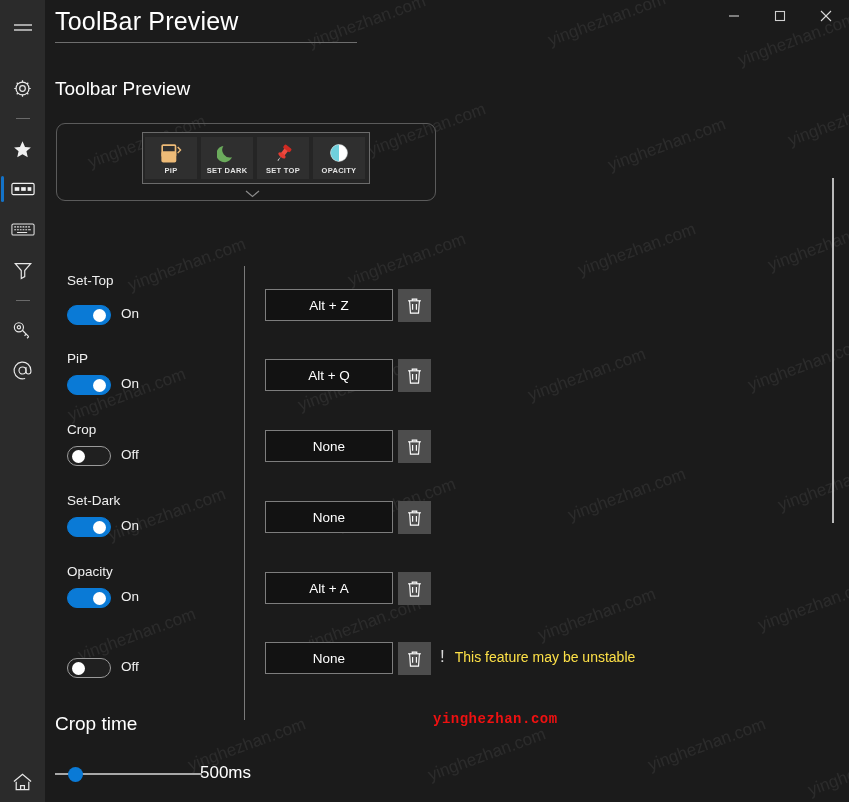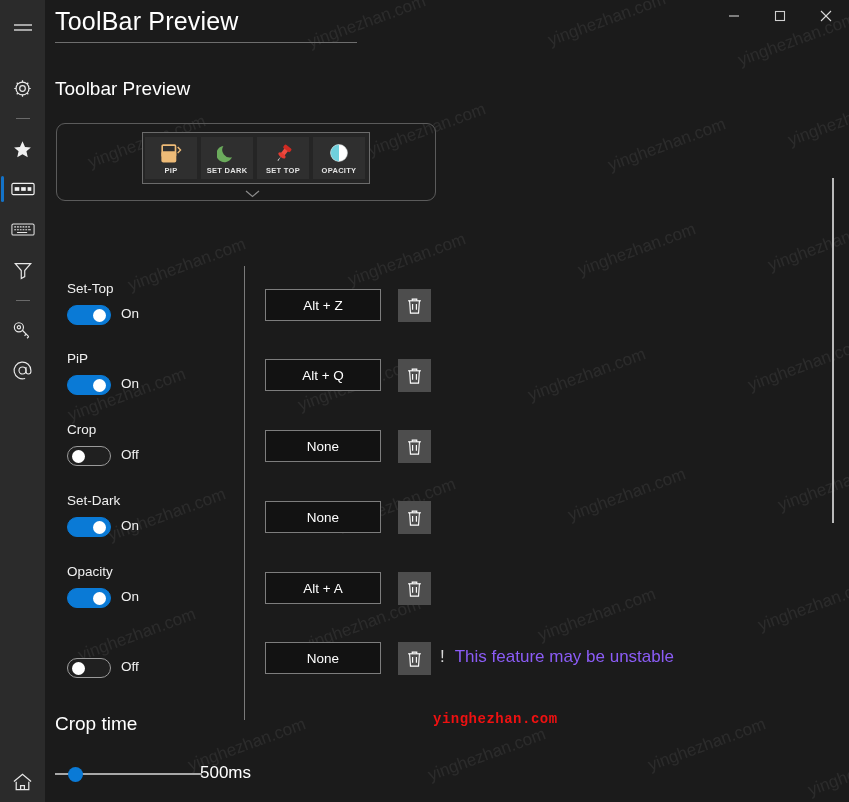--- a/index.html
+++ b/index.html
@@ -82,34 +82,34 @@
     position:absolute;left:22px;width:44px;height:20px;border-radius:10px;box-sizing:border-box;
   }
   .toggle.on{background:#0a7ad6;border:1px solid #0a7ad6;}
   .toggle.off{background:#202020;border:1px solid #9a9a9a;}
   .knob{position:absolute;top:3px;width:13px;height:13px;border-radius:50%;background:#ffffff;}
   .toggle.on .knob{right:4px;}
   .toggle.off .knob{left:4px;}
   .toggle-state{position:absolute;left:76px;font-size:13.5px;color:#f0f0f0;}
 
   .hk-btn{
-    position:absolute;left:220px;width:116px;height:32px;
+    position:absolute;left:220px;width:128px;height:32px;
     background:#121212;border:1px solid #7d7d7d;box-sizing:border-box;
     display:flex;align-items:center;justify-content:center;
     font-size:13.5px;color:#ffffff;
   }
   .del-btn{
     position:absolute;left:353px;width:33px;height:33px;background:#4d4d4d;
     display:flex;align-items:center;justify-content:center;color:#ffffff;
   }
   .unstable{
     position:absolute;left:395px;display:flex;align-items:center;gap:10px;
   }
   .bang{font-size:17px;color:#d8d8d8;font-weight:400;}
-  .unstable-text{font-size:17px;color:#8b5cf6;}
+  .unstable-text{font-size:14px;color:#fde047;}
 
   
   .slider-track{
     position:absolute;left:10px;top:773px;width:147px;height:2px;background:#a8a8a8;
   }
   .slider-thumb{
     position:absolute;left:22px;top:767px;width:15px;height:15px;border-radius:50%;background:#0a7ad6;
   }
   .slider-value{position:absolute;left:155px;top:763px;font-size:17px;color:#ffffff;}
 
@@ -334,21 +334,21 @@
       <div class="chev">
         <svg width="15" height="8" viewBox="0 0 15 8" fill="none" stroke="#8b8b8b" stroke-width="1.2">
           <path d="M1 1l6.5 5.4L14 1"></path>
           </svg>
       </div>
     </div>
 
     <div class="vdiv"></div>
 
     <div id="hotkey-rows">
-        <div class="row-label" style="top: 281px;">Set-Top</div>
+        <div class="row-label" style="top: 273px;">Set-Top</div>
         <div class="toggle on" style="top: 305px;">
           <div class="knob"></div>
         </div>
         <div class="toggle-state" style="top: 306px;">On</div>
         <div class="hk-btn" style="top: 289px;">Alt + Z</div>
         <div class="del-btn" style="top: 289px;">
           <svg width="17" height="18" viewBox="0 0 18 19" fill="none" stroke="#ffffff" stroke-width="1.2">
             <path d="M2.2 4h13.6"></path>
             <path d="M6.6 4V2.2h4.8V4"></path>
             <path d="M3.8 4l.9 13h8.6l.9-13"></path>

